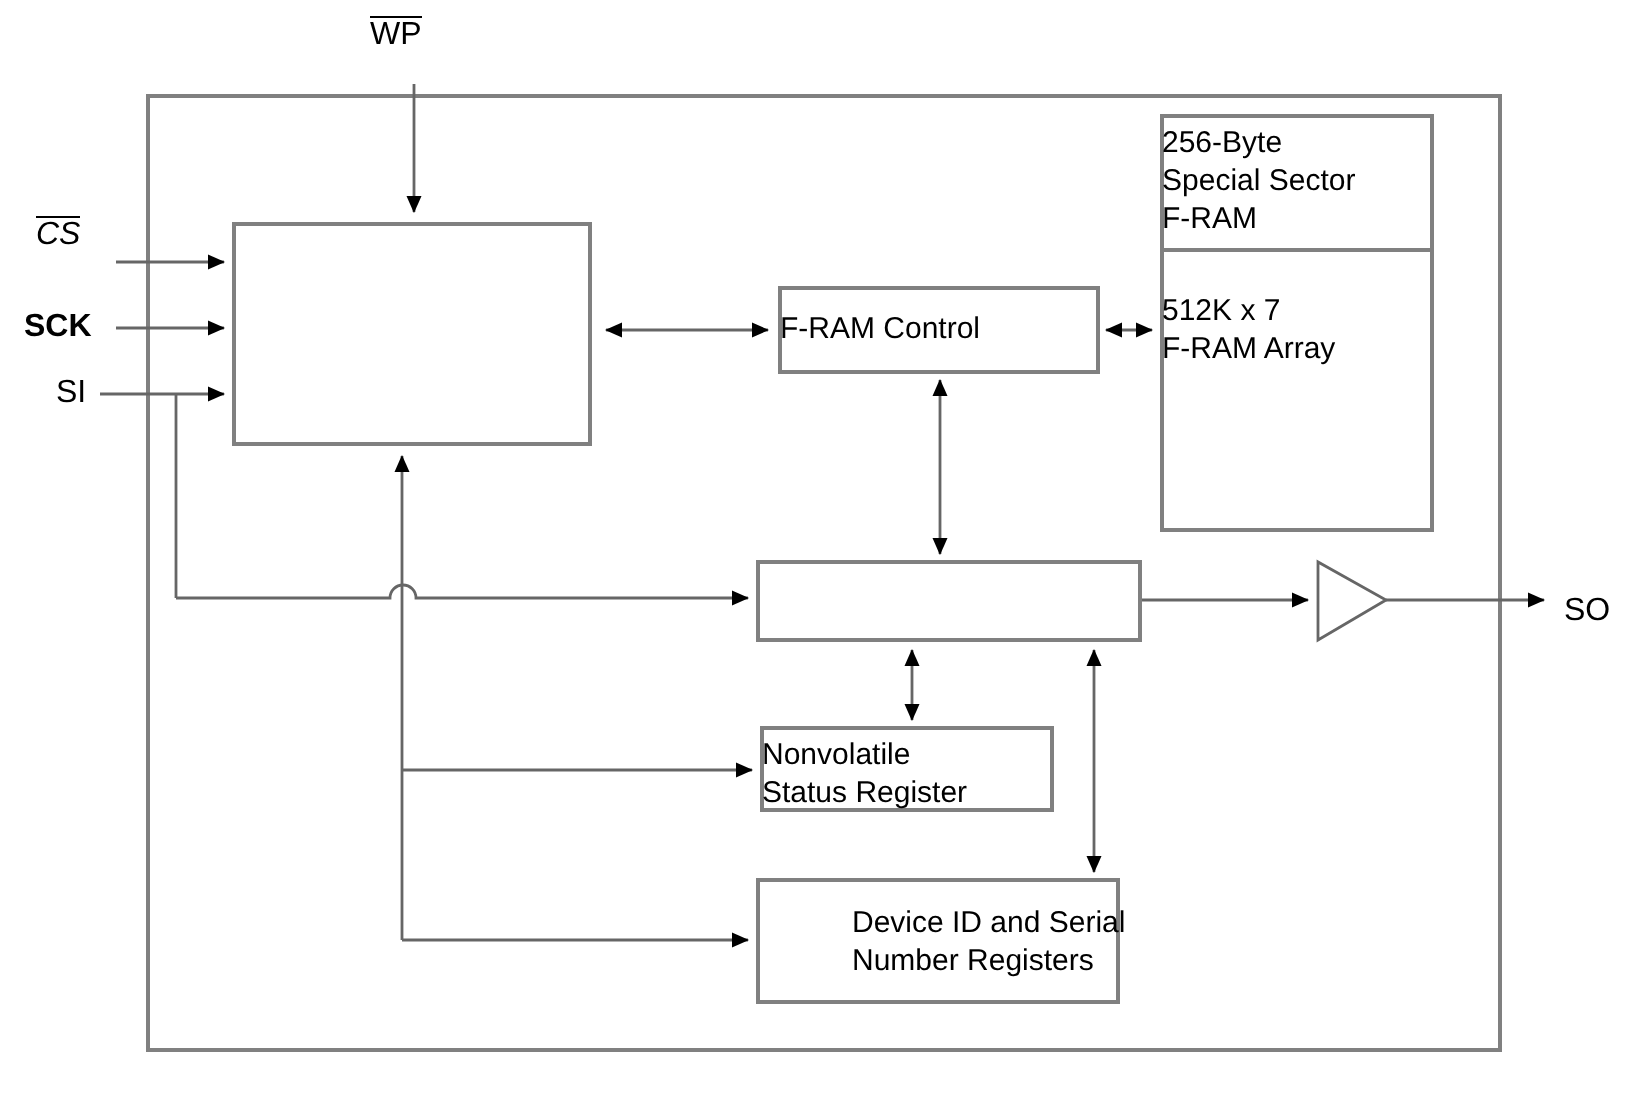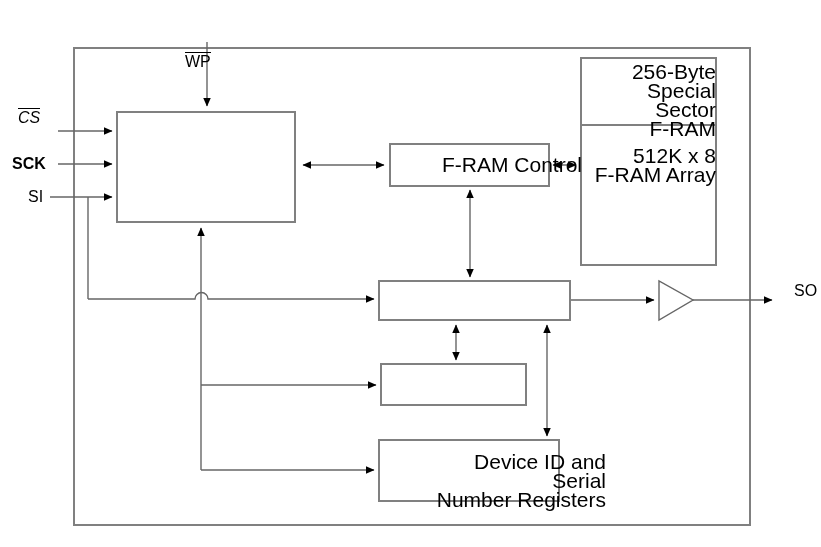--- a/index.html
+++ b/index.html
@@ -17,24 +17,24 @@
     background: #ffffff;
     overflow: hidden;
   }
   #diagram-svg {
     position: absolute;
     left: 0;
     top: 0;
   }
   .blk-label {
     position: absolute;
-    text-align: right;
+    text-align: left;
     color: #000000;
     font-family: "Liberation Sans", sans-serif;
-    font-size: 21px;
+    font-size: 15px;
     line-height: 19px;
     white-space: pre-line;
     pointer-events: none;
   }
   .pin-label {
     position: absolute;
     color: #000000;
     font-family: "Liberation Sans", sans-serif;
     font-size: 16px;
     line-height: 18px;
@@ -101,48 +101,50 @@
     <rect x="581" y="58" width="135" height="207" fill="#ffffff" stroke="#808080" stroke-width="2"></rect>
     <line x1="581" y1="125" x2="716" y2="125" stroke="#808080" stroke-width="2"></line>
 
     <rect x="379" y="281" width="191" height="39" fill="#ffffff" stroke="#808080" stroke-width="2"></rect>
 
     <rect x="381" y="364" width="145" height="41" fill="#ffffff" stroke="#808080" stroke-width="2"></rect>
 
     <rect x="379" y="440" width="180" height="61" fill="#ffffff" stroke="#808080" stroke-width="2"></rect>
   </svg>
 
-  <div class="pin-label" style="left:185px; top:8px; text-align:center;margin-top:44px;">
+  <div class="pin-label" style="left:185px; top:8px; text-align:center;">
     <span class="ovl">WP</span>
   </div>
 
   <div class="pin-label" style="left:18px; top:108px;font-style:italic;">
     <span class="ovl">CS</span>
   </div>
 
   <div class="pin-label" style="left:12px; top:155px;font-weight:bold;">
     <span>SCK</span>
   </div>
 
   <div class="pin-label" style="left:28px; top:188px;">
     <span>SI</span>
   </div>
 
-  <div class="pin-label" style="left:782px; top:282px;margin-left:12px;">
+  <div class="pin-label" style="left:782px; top:297px;">
     <span>SO</span>
   </div>
 
 
   <div class="blk-label" style="left:390px; top:155px; width:192px;">F-RAM Control</div>
 
   <div class="blk-label" style="left:581px; top:62px; width:135px;">256-Byte
 Special Sector
 F-RAM</div>
 
-  <div class="blk-label" style="left:581px; top:146px; width:135px;">512K x 8
+  <div class="blk-label" style="left:581px; top:146px; width:135px;">512K x 7
 F-RAM Array</div>
 
 
+  <div class="blk-label" style="left:381px; top:368px; width:145px;">Nonvolatile
+Status Register</div>
 
   <div class="blk-label" style="left:379px; top:452px; width:180px;padding-left:47px;">Device ID and Serial
 Number Registers</div>
 
 </div>
 
 </body></html>

